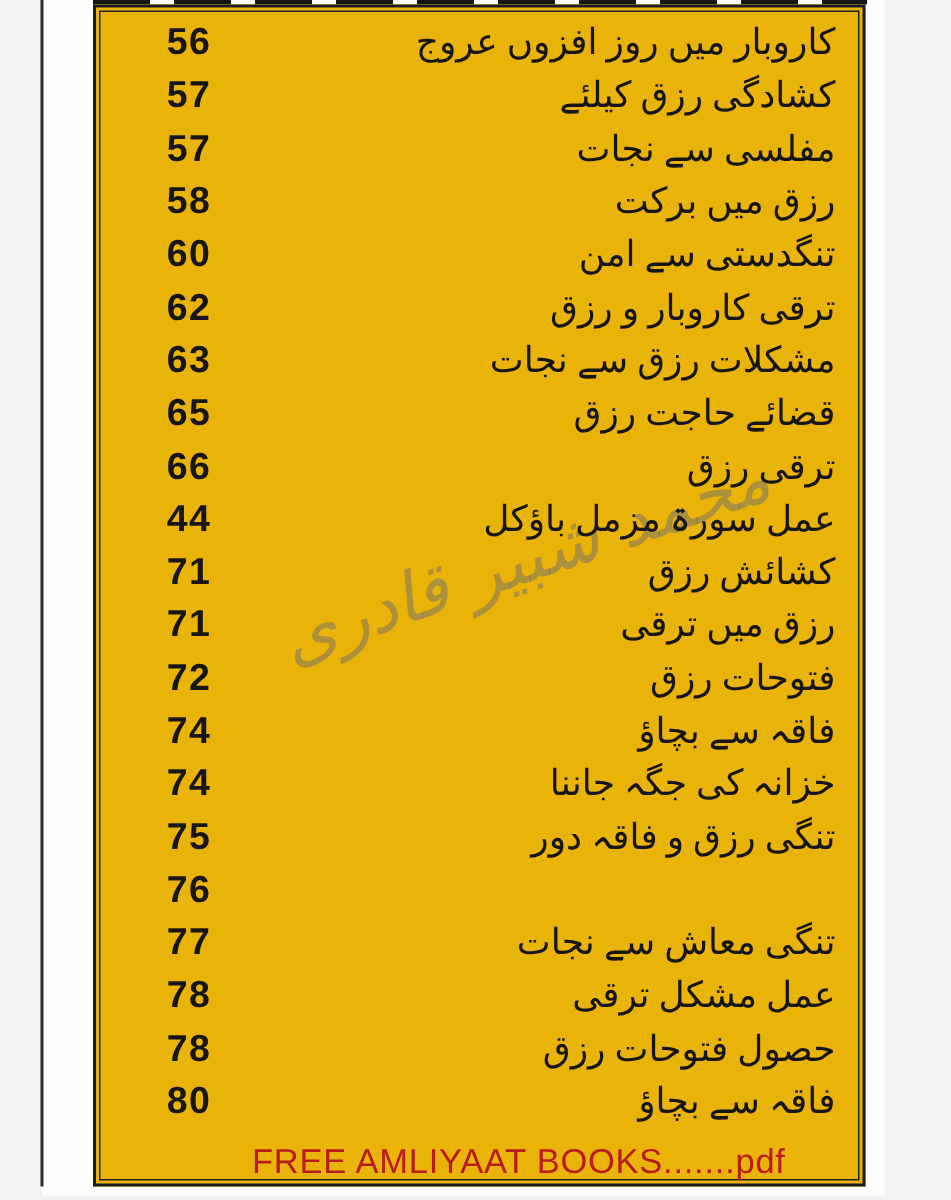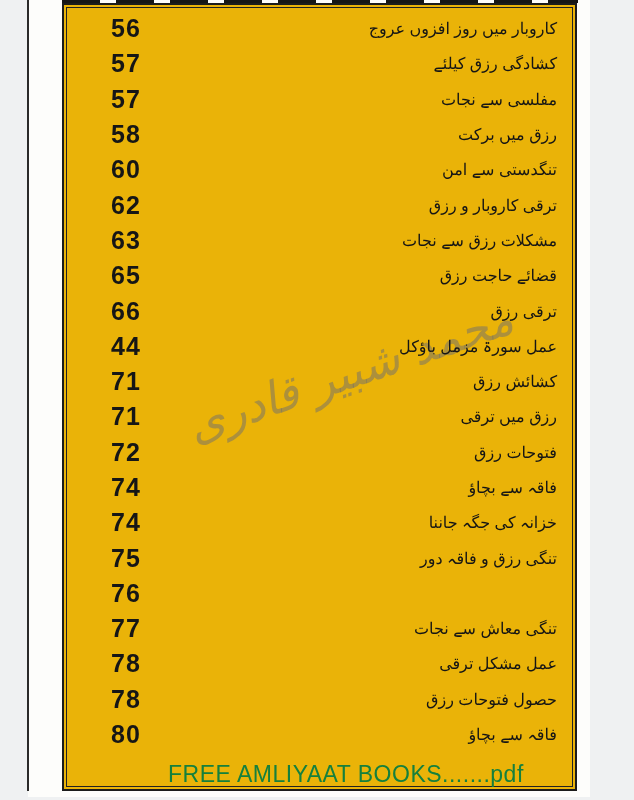--- a/index.html
+++ b/index.html
@@ -80,22 +80,22 @@
     font-family: "Liberation Sans", sans-serif;
     font-weight: 700;
     font-size: 25px;
     color: #161616;
     letter-spacing: 1px;
   }
   .title {
     margin-right: 18px;
     direction: rtl;
     text-align: right;
-    font-family: Liberation Sans, sans-serif;
-    font-size: 16px;
+    font-family: Liberation Serif, serif;
+    font-size: 24px;
     color: #151515;
     white-space: nowrap;
   }
   
   .watermark-signature {
     position: absolute;
     left: 150px;
     top: 345px;
     width: 400px;
     text-align: center;
@@ -111,21 +111,21 @@
     pointer-events: none;
     white-space: nowrap;
   }
   
   .watermark-pdf {
     position: absolute;
     left: 168px;
     top: 761px;
     font-family: "Liberation Sans", sans-serif;
     font-size: 23px;
-    color: #15803d;
+    color: #b91c1c;
     letter-spacing: 0.5px;
     z-index: 2;
     white-space: nowrap;
   }
 </style>
 </head>
 <body>
 
 <div class="scan-page"></div>
 <div class="edge-line"></div>

